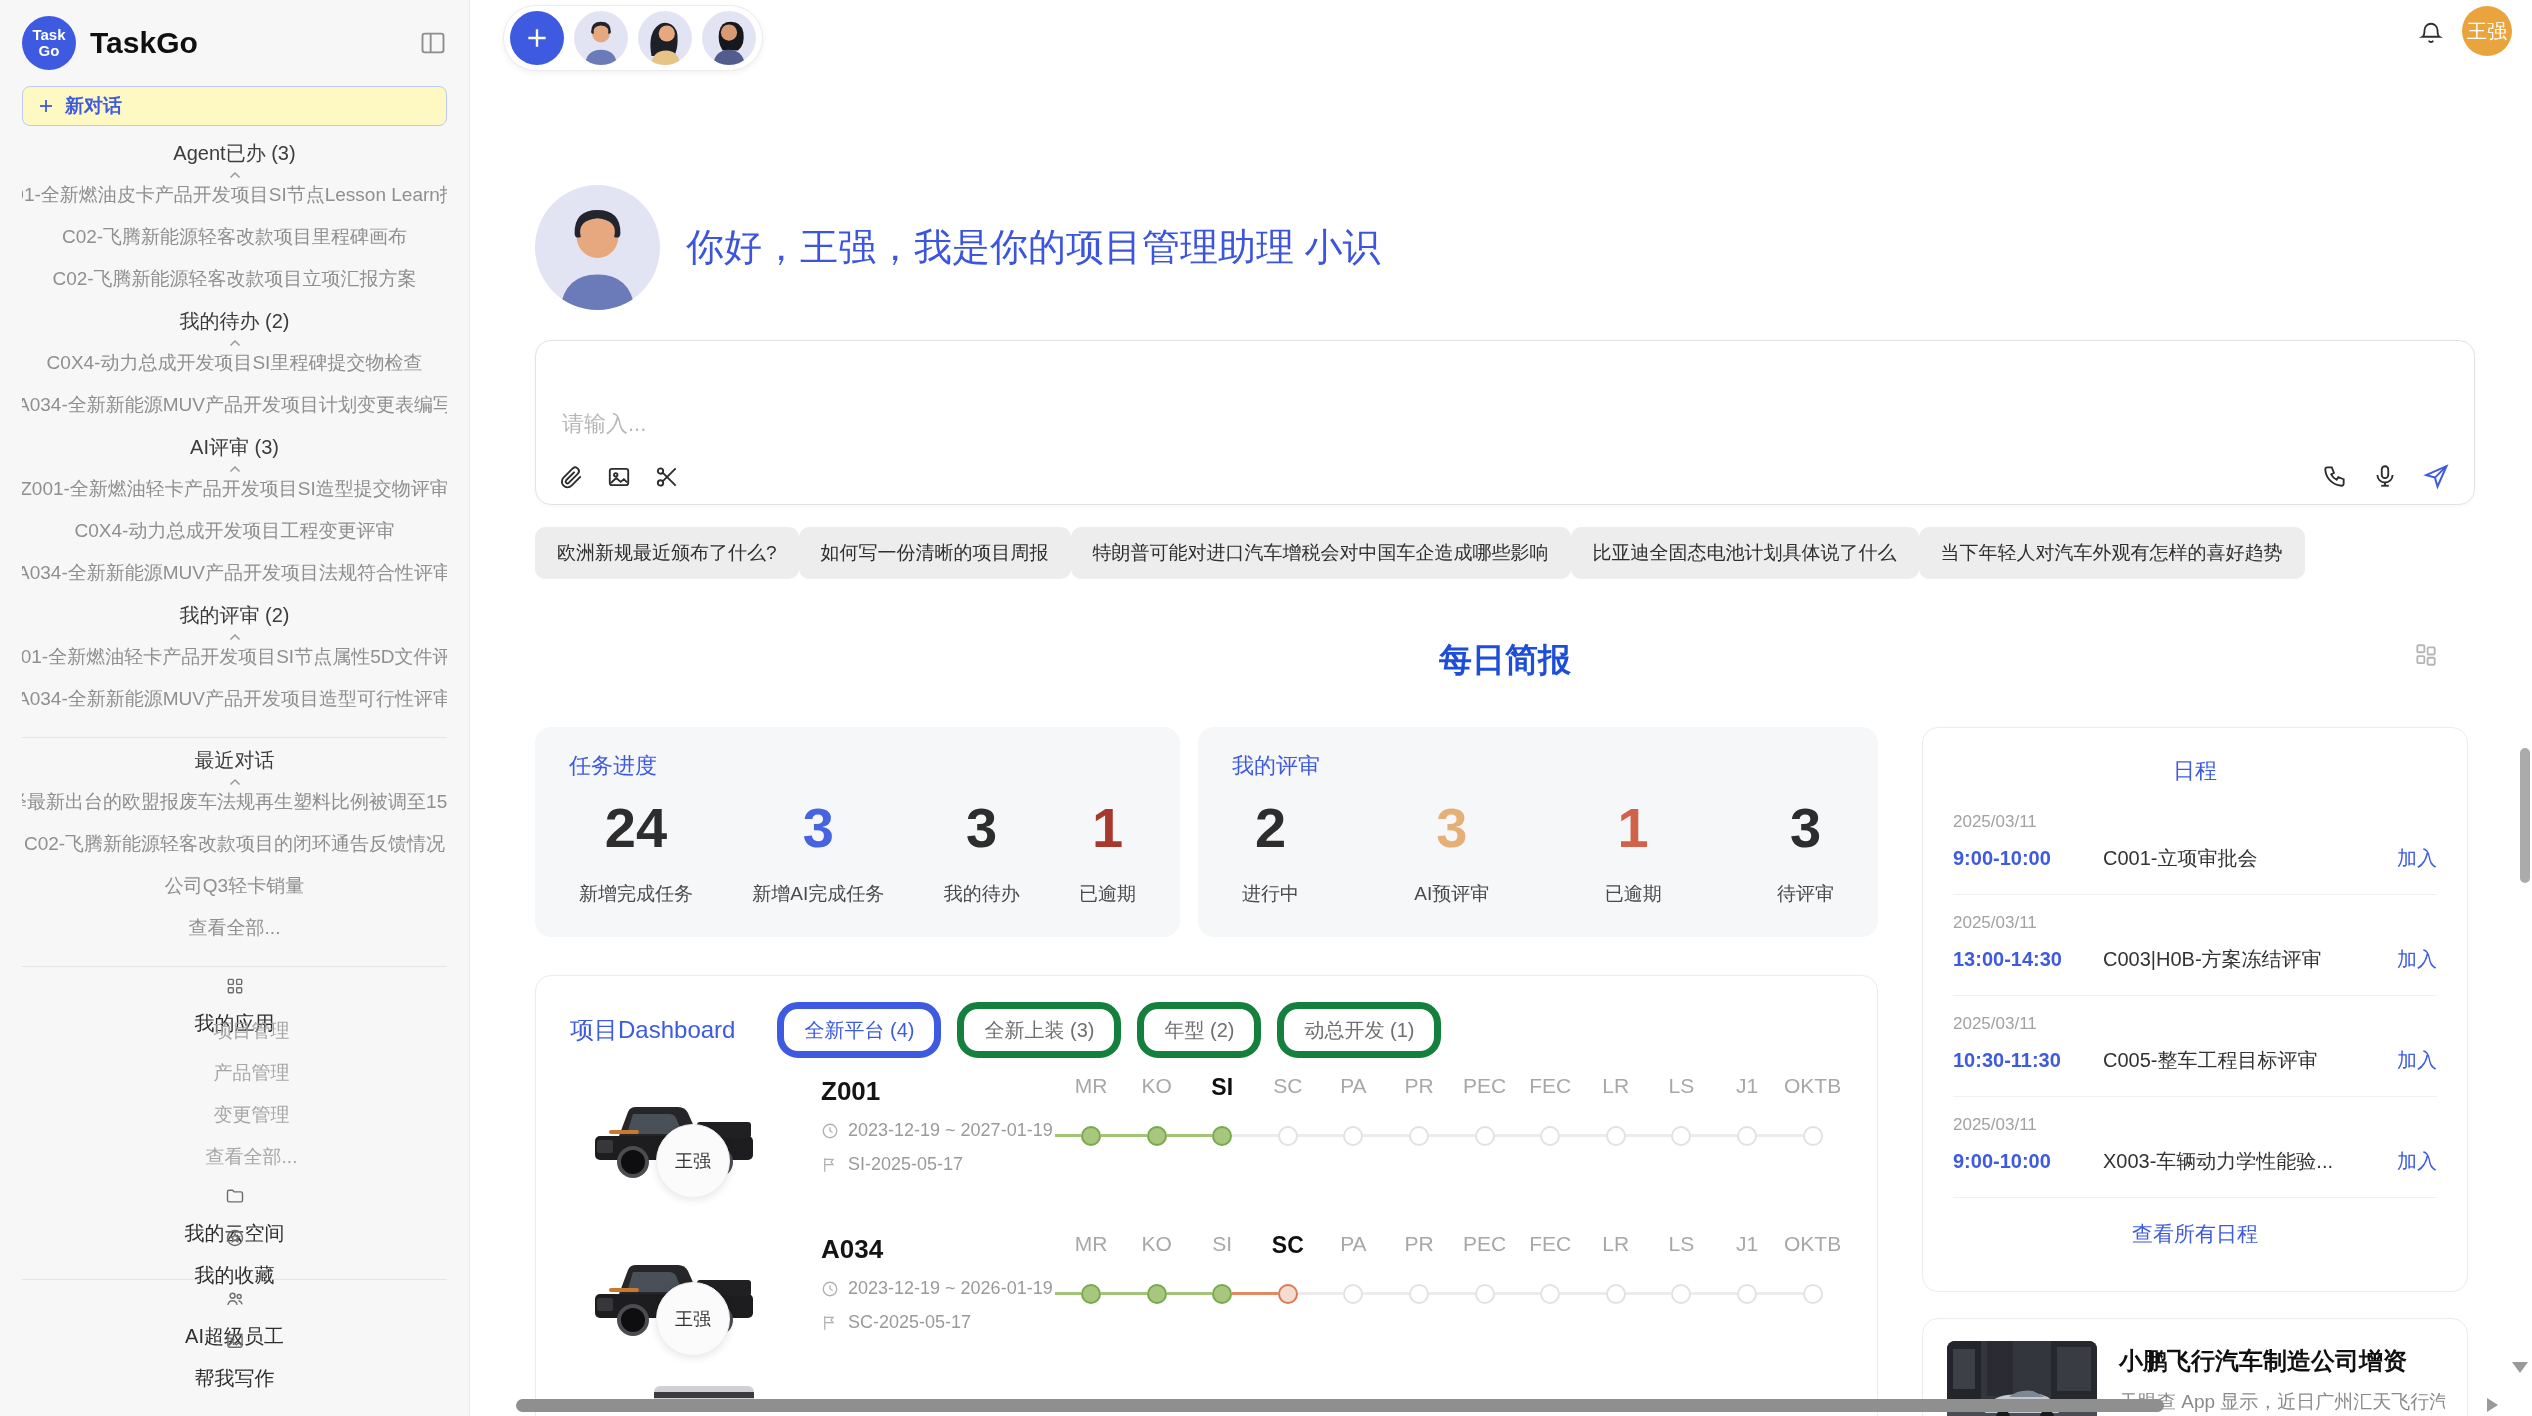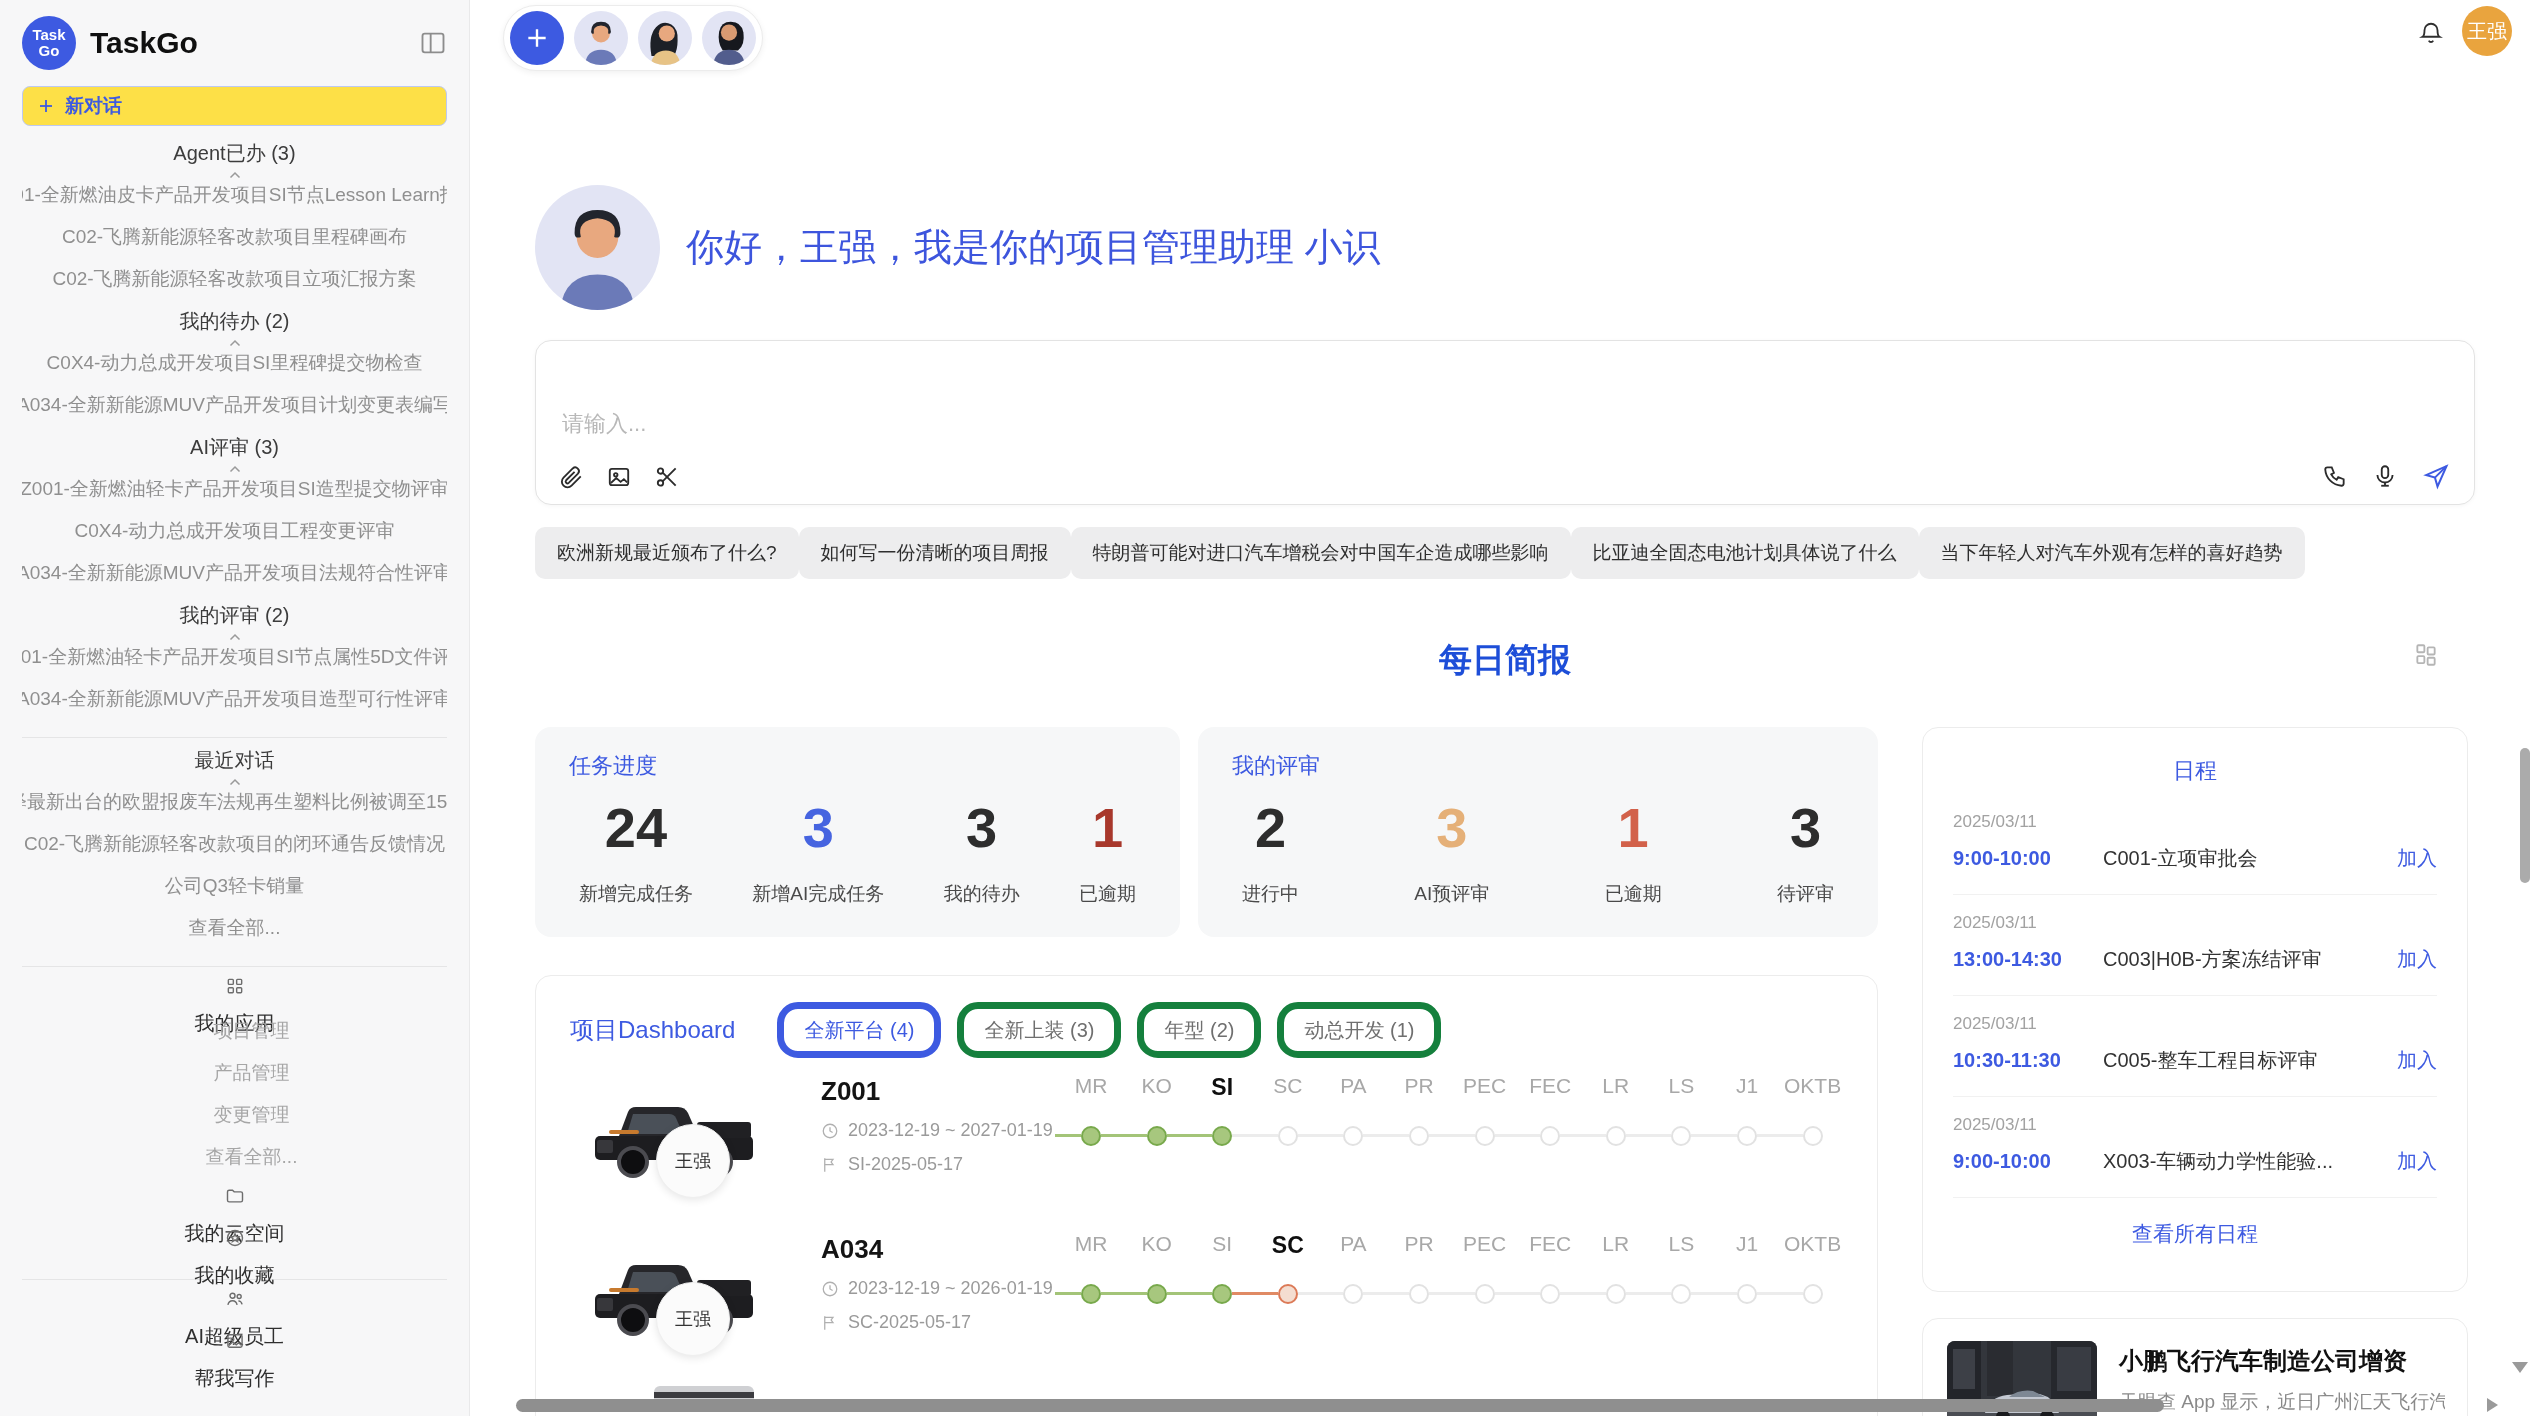--- a/index.html
+++ b/index.html
@@ -9,21 +9,21 @@
 
   
   .sidebar{position:absolute;left:0;top:0;width:470px;height:1416px;background:#f7f7f8;
            border-right:1px solid #e9e9ea;box-sizing:border-box;padding:0 22px;}
   .side-head{height:70px;display:flex;align-items:center;gap:14px;padding-top:8px;}
   .logo{width:54px;height:54px;border-radius:50%;background:#3d5ae1;color:#fff;display:flex;
         flex-direction:column;align-items:center;justify-content:center;font-size:15px;
         font-weight:bold;line-height:16px;flex:none;}
   .side-title{font-size:30px;font-weight:bold;color:#101010;flex:1;}
   .icon-btn{background:none;border:none;padding:0;color:#8d8d8d;cursor:pointer;display:flex;}
-  .new-chat{height:40px;margin:8px 0 14px;background:#fde047;border:1px solid #bdc9f2;border-radius:8px;
+  .new-chat{height:40px;margin:8px 0 14px;background:#fef9c3;border:1px solid #bdc9f2;border-radius:8px;
             display:flex;align-items:center;gap:10px;padding:0 14px;color:#3d5ae1;font-size:19px;
             font-weight:600;cursor:pointer;width:100%;box-sizing:border-box;}
   .srow{height:42px;display:flex;align-items:center;flex-direction:column;}
   .shead{justify-content:space-between;color:#3c3c3c;font-size:20px;cursor:pointer;}
   .sitem{color:#8f8f8f;font-size:19px;white-space:nowrap;overflow:hidden;cursor:pointer;}
   .ssub{padding-left:34px;color:#a6a6a6;}
   .snav{gap:14px;color:#2f2f2f;font-size:20px;cursor:pointer;}
   .snav .nico{color:#6d6d6d;display:flex;}
   .sdiv{border-top:1px solid #e5e5e6;margin:9px 0;}
   .chev{color:#9a9a9a;display:flex;}

